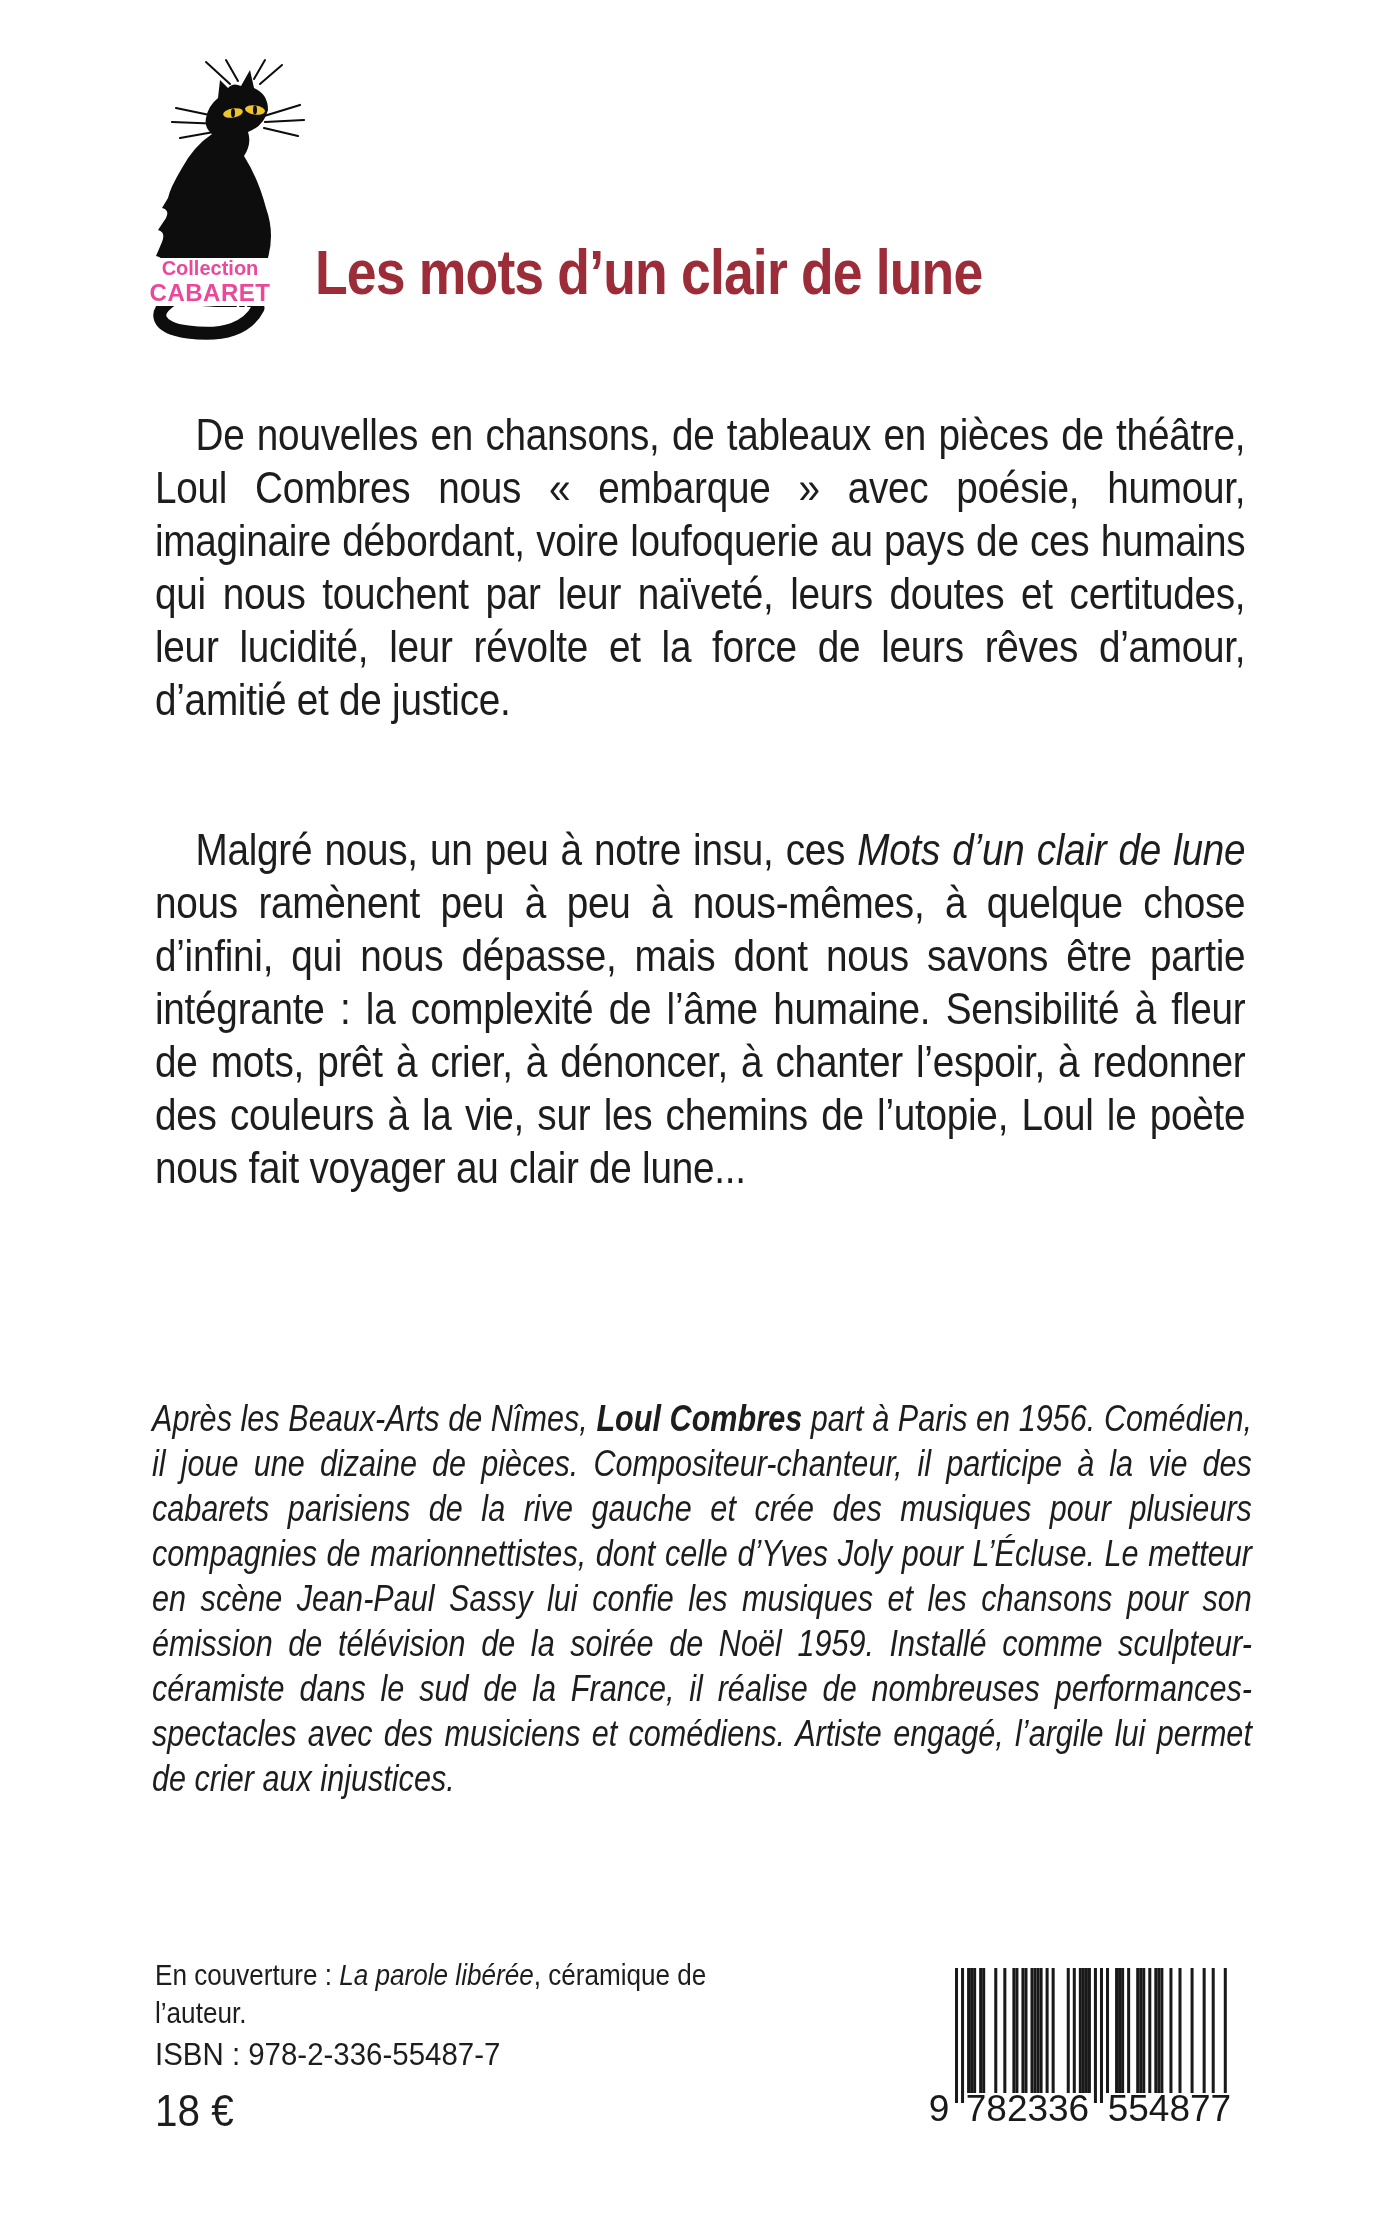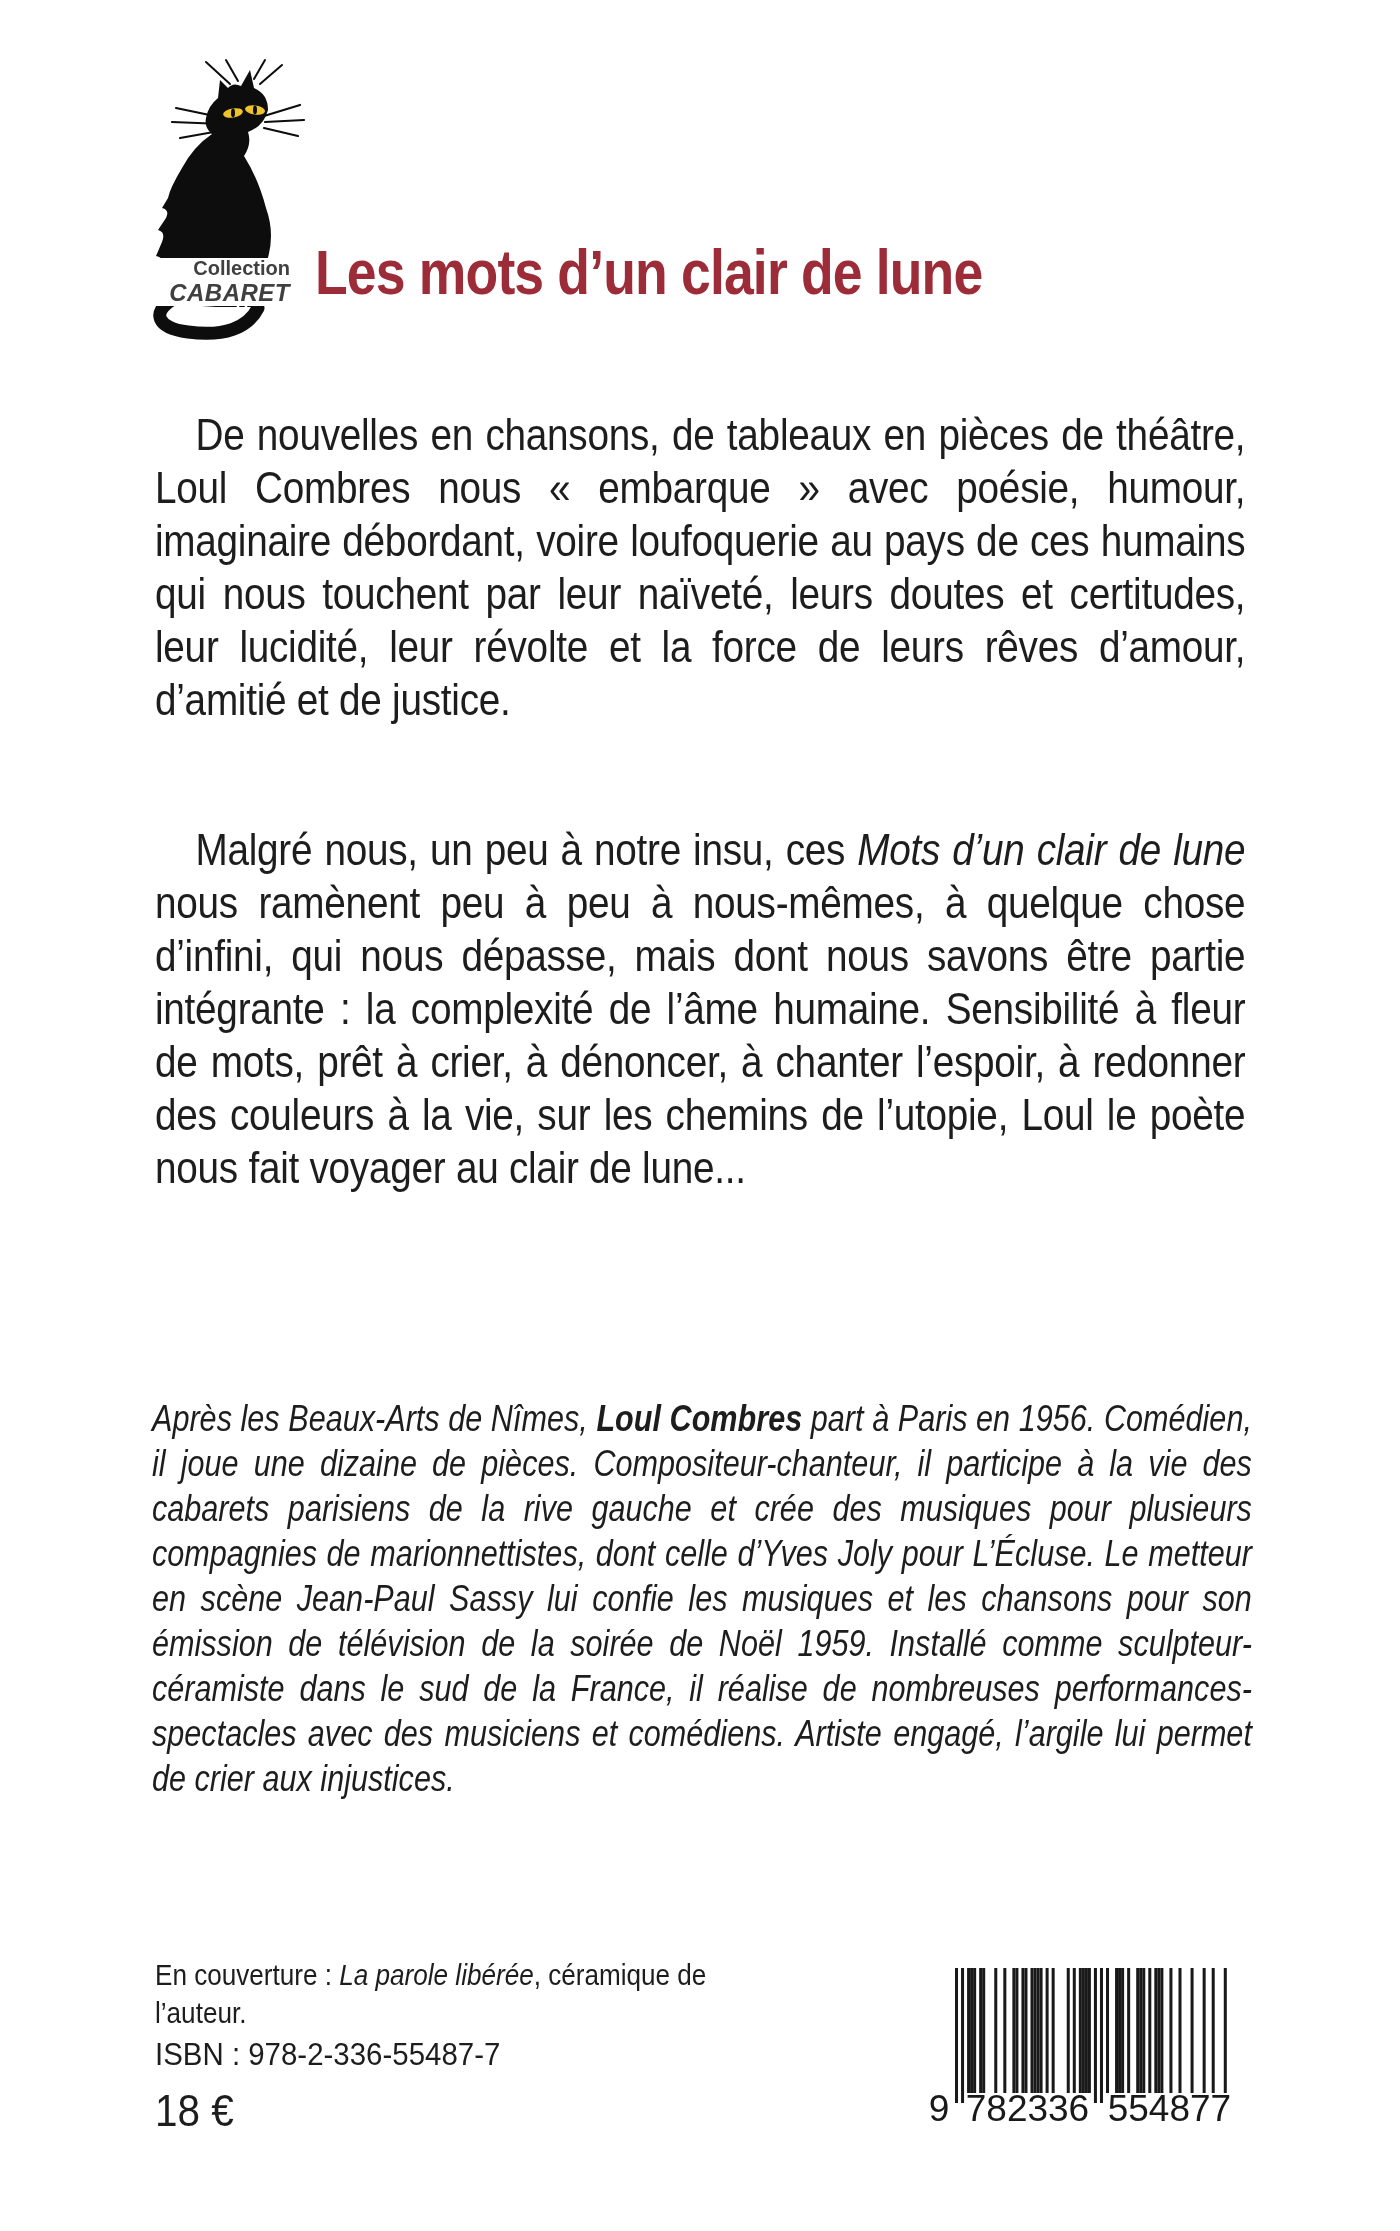--- a/index.html
+++ b/index.html
@@ -7,26 +7,26 @@
     position:relative;
     width:1400px;height:2231px;
     background:#ffffff;
     overflow:hidden;
     font-family:"Liberation Sans",sans-serif;
   }
   
   .logo{position:absolute;left:138px;top:58px;width:170px;height:290px;}
   .logo svg{position:absolute;left:0;top:0;}
   .collection-label{
-    position:absolute;left:8px;top:200px;width:144px;
-    background:#ffffff;text-align:right;color:#404040;
+    position:absolute;left:0;top:200px;width:144px;
+    background:#ffffff;text-align:center;color:#ec4899;
     font-weight:bold;line-height:1.08;
   }
   .collection-label .l1{font-size:20px;letter-spacing:0px;}
-  .collection-label .l2{font-size:24px;letter-spacing:0.5px;font-style:italic;}
+  .collection-label .l2{font-size:24px;letter-spacing:0.5px;}
   
   .title{
     position:absolute;left:315px;top:236px;margin:0;
     font-size:63px;font-weight:bold;white-space:nowrap;
     transform:scaleX(0.85);transform-origin:0 0;
     letter-spacing:-1px;
   }
   
   .body-par{
     position:absolute;left:155px;margin:0;

